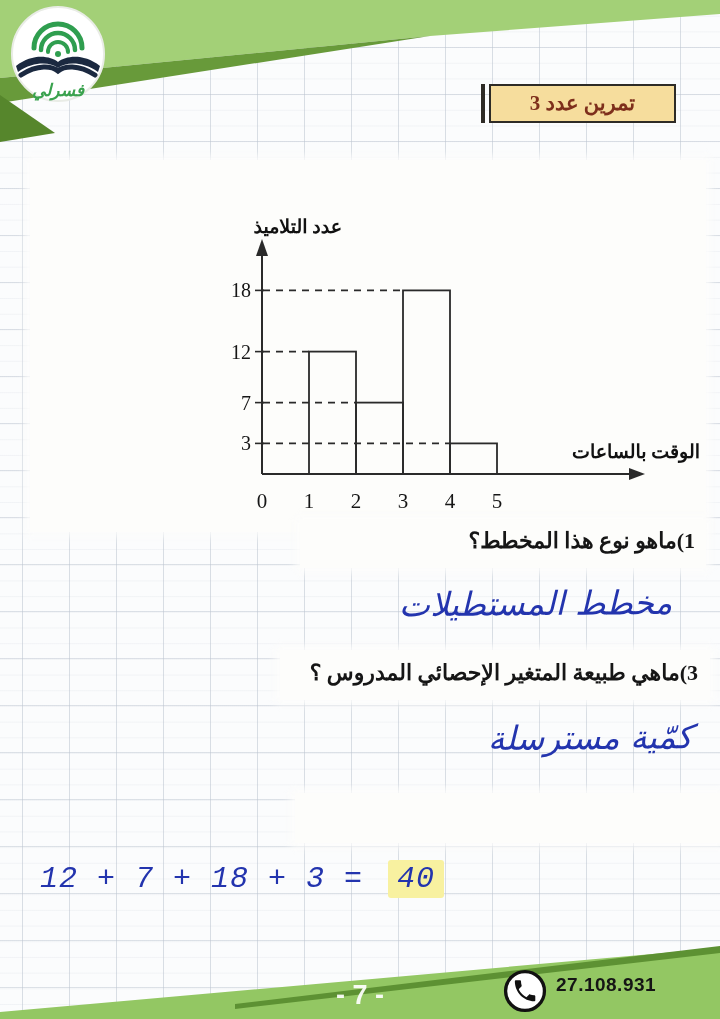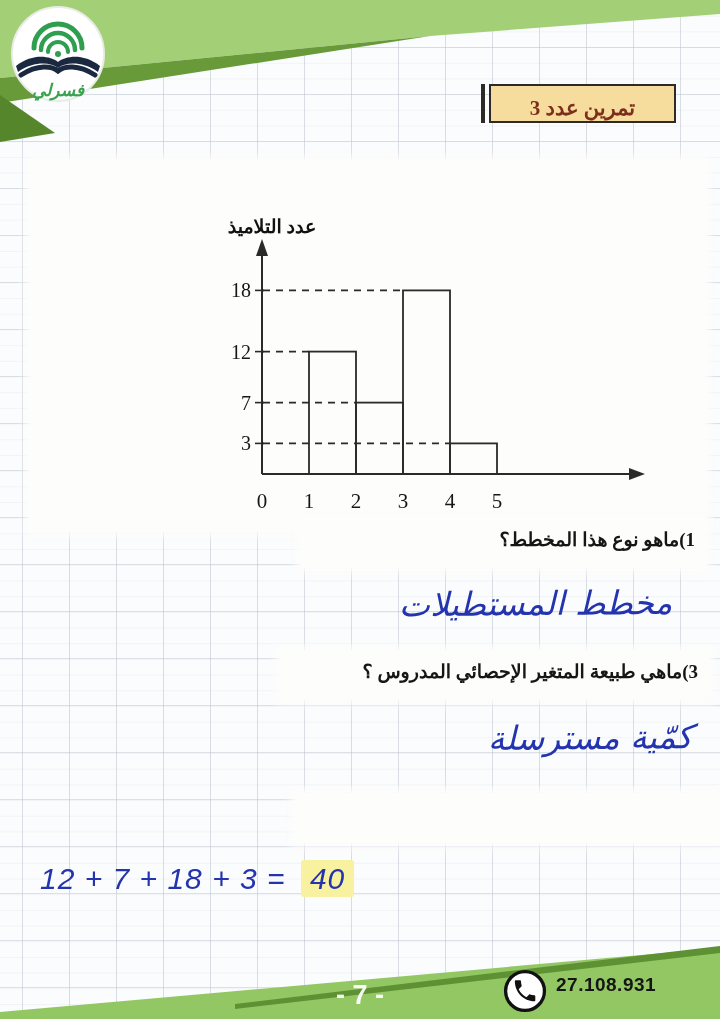--- a/index.html
+++ b/index.html
@@ -14,30 +14,30 @@
     background-size:47px 100%, 100% 47px, 100% 15.7px;
     background-position:22px 0, 0 0, 0 0;
   }
   .abs{position:absolute;}
   .scan{background:#fdfdfb;box-shadow:0 0 8px 5px rgba(253,253,251,.85);}
   .rtl{direction:rtl;unicode-bidi:plaintext;}
   .printed{color:#161616;font-family:"Liberation Serif",serif;font-weight:600;}
   .hand{color:#2334ae;font-style:italic;font-weight:500;font-family:"DejaVu Sans",sans-serif;}
   #title-box{
     left:489px;top:84px;width:183px;height:35px;background:#f6dd9d;
-    border:2px solid #2e2b26;display:flex;align-items:flex-end;justify-content:center;
+    border:2px solid #2e2b26;display:flex;align-items:center;justify-content:center;
   }
   #title-box span{color:#7e2f1c;font-weight:bold;font-size:21px;font-family:"Liberation Serif",serif;}
   #title-accent{left:481px;top:84px;width:4px;height:39px;background:#2e2b26;}
   #statement{left:35px;top:166px;width:668px;text-align:right;font-size:20px;line-height:1.5;}
   .axis-label{font-size:19px;font-weight:700;color:#111;font-family:"Liberation Serif",serif;}
-  .question{font-size:19px;text-align:right;}
+  .question{font-size:22px;text-align:right;}
   #answer-1{right:48px;top:584px;font-size:33px;transform:rotate(-0.5deg);}
   #answer-2{right:28px;top:718px;font-size:33px;transform:rotate(-0.5deg);}
-  #equation{left:40px;top:862px;font-size:30px;font-family:Liberation Sans, sans-serif;letter-spacing:1px;}
+  #equation{left:40px;top:862px;font-size:30px;font-family:Liberation Mono, monospace;letter-spacing:1px;}
   #equation .result{background:#f8f1a0;padding:2px 9px;border-radius:3px;margin-left:6px;}
   #page-number{left:315px;top:980px;width:90px;text-align:center;color:rgba(255,255,255,.92);
     font-size:27px;font-weight:bold;}
   #phone-number{left:556px;top:974px;font-size:19px;font-weight:700;color:#151515;letter-spacing:.5px;}
   svg{display:block;}
 </style>
 </head>
 <body>
 
 <div id="page">
@@ -69,21 +69,22 @@
   <div class="abs" id="title-box">
     <span>تمرين عدد 3</span>
   </div>
 
   <div class="abs scan" style="left:30px;top:160px;width:676px;height:372px;"></div>
   <div class="abs scan" style="left:300px;top:520px;width:406px;height:48px;"></div>
   <div class="abs scan" style="left:280px;top:650px;width:430px;height:50px;"></div>
   <div class="abs scan" style="left:295px;top:793px;width:425px;height:50px;"></div>
 
 
-  <div class="abs rtl axis-label" style="left:202px;top:215px;width:140px;text-align:center;">عدد التلاميذ</div>
+  <div class="abs rtl axis-label" style="left:202px;top:215px;width:140px;text-align:right;">عدد التلاميذ</div>
+  <div class="abs rtl axis-label" style="left:515px;top:440px;width:185px;text-align:right;">الوقت بالساعات</div>
 
   <svg class="abs" id="chart-svg" style="left:185px;top:212px" width="475" height="300" viewBox="0 0 475 300">
       <line x1="78" y1="139.60000000000002" x2="124" y2="139.60000000000002" stroke="#2a2a2a" stroke-width="1.6" stroke-dasharray="7 6"></line>
       <line x1="78" y1="190.60000000000002" x2="171" y2="190.60000000000002" stroke="#2a2a2a" stroke-width="1.6" stroke-dasharray="7 6"></line>
       <line x1="78" y1="78.4" x2="218" y2="78.4" stroke="#2a2a2a" stroke-width="1.6" stroke-dasharray="7 6"></line>
       <line x1="78" y1="231.4" x2="265" y2="231.4" stroke="#2a2a2a" stroke-width="1.6" stroke-dasharray="7 6"></line>
       <rect x="124" y="139.60000000000002" width="47" height="122.39999999999999" fill="none" stroke="#2a2a2a" stroke-width="1.8"></rect>
       <rect x="171" y="190.60000000000002" width="47" height="71.39999999999999" fill="none" stroke="#2a2a2a" stroke-width="1.8"></rect>
       <rect x="218" y="78.4" width="47" height="183.6" fill="none" stroke="#2a2a2a" stroke-width="1.8"></rect>
       <rect x="265" y="231.4" width="47" height="30.599999999999998" fill="none" stroke="#2a2a2a" stroke-width="1.8"></rect>

